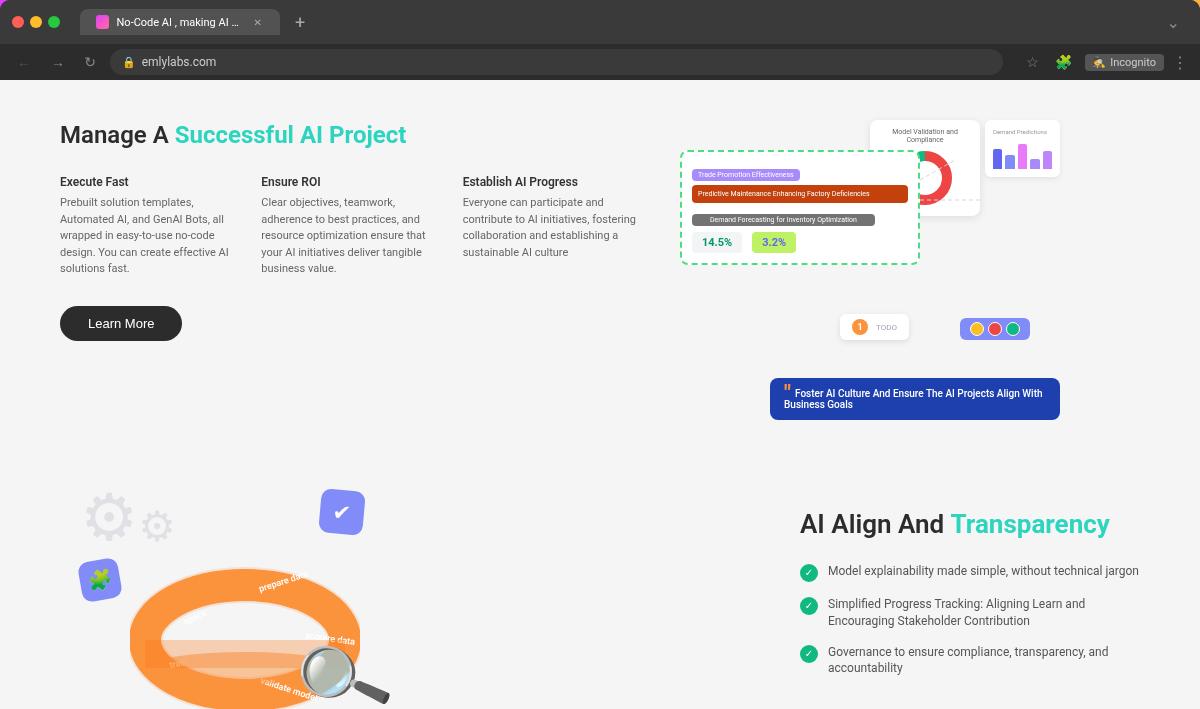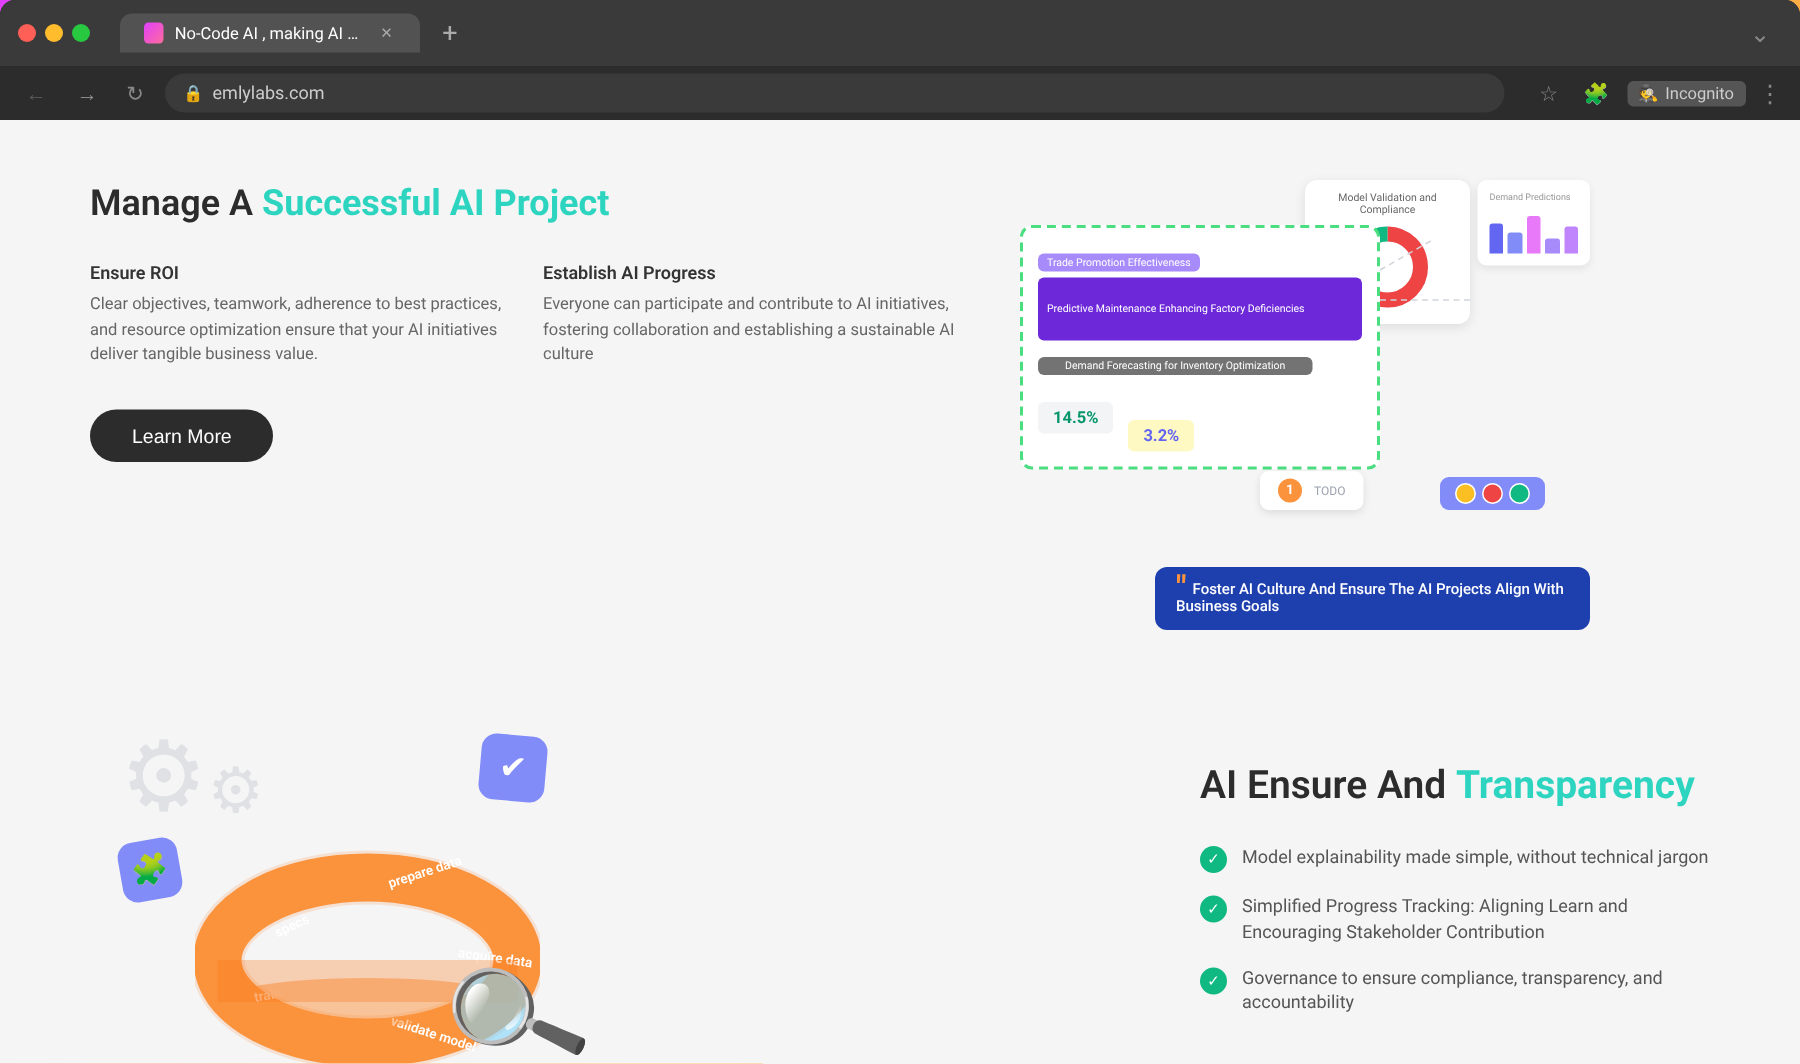--- a/index.html
+++ b/index.html
@@ -357,20 +357,24 @@
 <div class="content-area">
 
   <div class="section-1">
     <div class="section-1-left">
       <h1 class="main-title">
         <span>Manage A </span><span class="highlight">Successful AI Project</span>
       </h1>
 
       <div class="features-grid">
 
+        <div class="feature-col">
+          <div class="feature-title">Execute Fast</div>
+          <div class="feature-desc">Prebuilt solution templates, Automated AI, and GenAI Bots, all wrapped in easy-to-use no-code design. You can create effective AI solutions fast.</div>
+        </div>
 
         <div class="feature-col">
           <div class="feature-title">Ensure ROI</div>
           <div class="feature-desc">Clear objectives, teamwork, adherence to best practices, and resource optimization ensure that your AI initiatives deliver tangible business value.</div>
         </div>
 
         <div class="feature-col">
           <div class="feature-title">Establish AI Progress</div>
           <div class="feature-desc">Everyone can participate and contribute to AI initiatives, fostering collaboration and establishing a sustainable AI culture</div>
         </div>
@@ -400,30 +404,30 @@
           <div style="flex:1;height:10px;background:#a78bfa;border-radius:2px 2px 0 0;"></div>
           <div style="flex:1;height:18px;background:#c084fc;border-radius:2px 2px 0 0;"></div>
         </div>
       </div>
 
       <div style="position:absolute;top:30px;left:0;width:240px;border:2px dashed #4ade80;padding:10px;background:white;border-radius:8px;">
         <div style="margin-bottom:4px;">
           <span style="background:#a78bfa;color:white;border-radius:4px;padding:2px 6px;font-size:7px;display:inline-block;">Trade Promotion Effectiveness</span>
         </div>
         <div style="margin-bottom:4px;">
-          <span style="background:#6d28d9;color:white;border-radius:4px;padding:17px 6px;font-size:7px;display:block;">Predictive Maintenance Enhancing Factory Deficiencies</span>
+          <span style="background:#c2410c;color:white;border-radius:4px;padding:5px 6px;font-size:7px;display:block;">Predictive Maintenance Enhancing Factory Deficiencies</span>
         </div>
         <div style="margin-bottom:6px;">
           <span style="background:#737373;color:white;border-radius:4px;padding:2px 18px;font-size:7px;display:inline-block;">Demand Forecasting for Inventory Optimization</span>
         </div>
         <div style="display:flex;gap:10px;align-items:center;">
           <div style="background:#f3f4f6;border-radius:4px;padding:4px 10px;text-align:center;">
             <div style="font-size:11px;font-weight:700;color:#059669;">14.5%</div>
           </div>
-          <div style="background:#fef9c3;border-radius:4px;padding:4px 10px;text-align:center;margin-top:24px;">
+          <div style="background:#bef264;border-radius:4px;padding:4px 10px;text-align:center;">
             <div style="font-size:11px;font-weight:700;color:#6366f1;">3.2%</div>
           </div>
         </div>
       </div>
 
       <svg style="position:absolute;top:0;left:0;width:100%;height:100%;pointer-events:none;">
         <line x1="240" y1="60" x2="275" y2="40" stroke="#d1d5db" stroke-width="1" stroke-dasharray="4,3"></line>
         <line x1="240" y1="80" x2="300" y2="80" stroke="#d1d5db" stroke-width="1" stroke-dasharray="4,3"></line>
       </svg>
 
@@ -476,21 +480,21 @@
           <ellipse cx="115" cy="148" rx="100" ry="16" fill="#fb923c" opacity="0.5"></ellipse>
           <rect x="15" y="120" width="200" height="28" fill="#f97316" opacity="0.3"></rect>
         </svg>
       </div>
 
       <div style="position:absolute;bottom:10px;left:240px;font-size:70px;color:#6366f1;transform:rotate(-20deg);">🔍</div>
     </div>
 
     <div class="section-2-right">
       <h2 class="ai-trust-title">
-        <span>AI Ensure And </span><span class="highlight">Transparency</span>
+        <span>AI Align And </span><span class="highlight">Transparency</span>
       </h2>
 
       <div class="trust-item">
         <div class="check-icon">✓</div>
         <span class="trust-text">Model explainability made simple, without technical jargon</span>
       </div>
 
       <div class="trust-item">
         <div class="check-icon">✓</div>
         <span class="trust-text">Simplified Progress Tracking: Aligning Learn and Encouraging Stakeholder Contribution</span>

